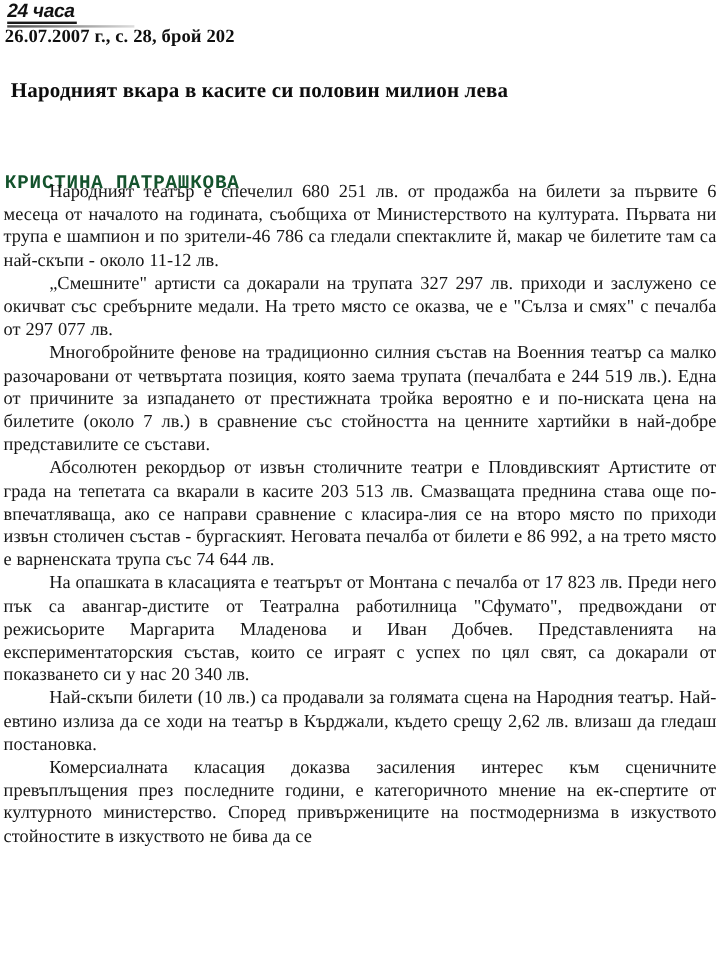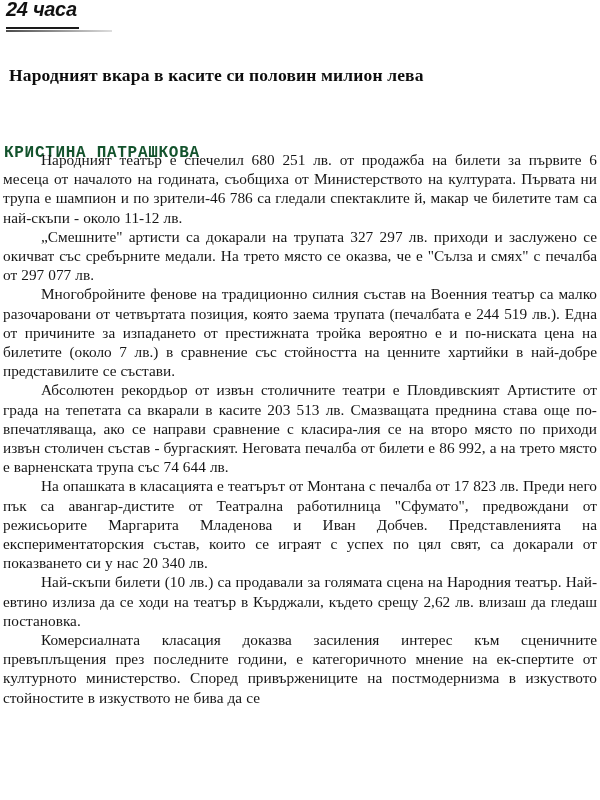--- a/index.html
+++ b/index.html
@@ -28,27 +28,27 @@
   .masthead {
     position: absolute;
     left: 6px;
     top: 1px;
     height: 18px;
   }
   .logo {
     font-family: "Liberation Sans", "DejaVu Sans", sans-serif;
     font-weight: bold;
     font-style: italic;
-    font-size: 20px;
+    font-size: 16px;
     letter-spacing: -0.3px;
     color: #111111;
     line-height: 16px;
     display: inline-block;
     border-bottom: 2px solid #1a1a1a;
-    padding-bottom: 10px;
+    padding-bottom: 0px;
     padding-right: 2px;
     position: relative;
   }
   .logo::after {
     content: "";
     position: absolute;
     left: 0;
     bottom: -5px;
     width: 106px;
     height: 2px;
@@ -123,20 +123,21 @@
 </style>
 </head>
 <body>
 
 <div class="page">
 
   <div class="masthead">
     <span class="logo">24 часа</span>
   </div>
 
+  <div class="issue-line">26.07.2007 г., с. 28, брой 202</div>
 
   <h1 class="headline">Народният вкара в касите си половин милион лева</h1>
 
   <div class="byline">КРИСТИНА ПАТРАШКОВА</div>
 
   <div class="article-body">
     <p>Народният театър е спечелил 680 251 лв. от продажба на билети за първите 6 месеца от началото на годината, съобщиха от Министерството на културата. Първата ни трупа е шампион и по зрители-46 786 са гледали спектаклите й, макар че билетите там са най-скъпи - около 11-12 лв.</p>
     <p>„Смешните" артисти са докарали на трупата 327 297 лв. приходи и заслужено се окичват със сребърните медали. На трето място се оказва, че е "Сълза и смях" с печалба от 297 077 лв.</p>
     <p>Многобройните фенове на традиционно силния състав на Военния театър са малко разочаровани от четвъртата позиция, която заема трупата (печалбата е 244 519 лв.). Една от причините за изпадането от престижната тройка вероятно е и по-ниската цена на билетите (около 7 лв.) в сравнение със стойността на ценните хартийки в най-добре представилите се състави.</p>
     <p>Абсолютен рекордьор от извън столичните театри е Пловдивският Артистите от града на тепетата са вкарали в касите 203 513 лв. Смазващата преднина става още по-впечатляваща, ако се направи сравнение с класира-лия се на второ място по приходи извън столичен състав - бургаският. Неговата печалба от билети е 86 992, а на трето място е варненската трупа със 74 644 лв.</p>

